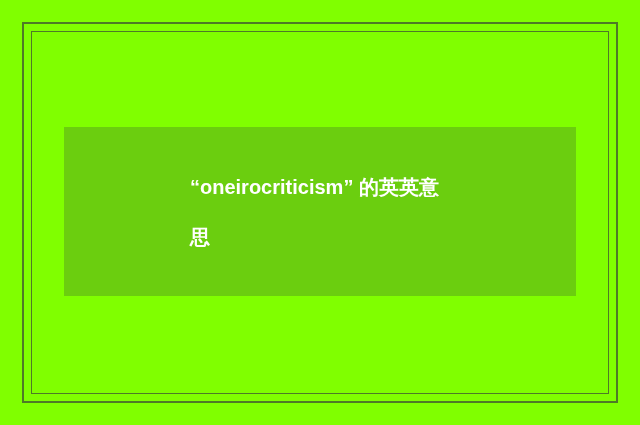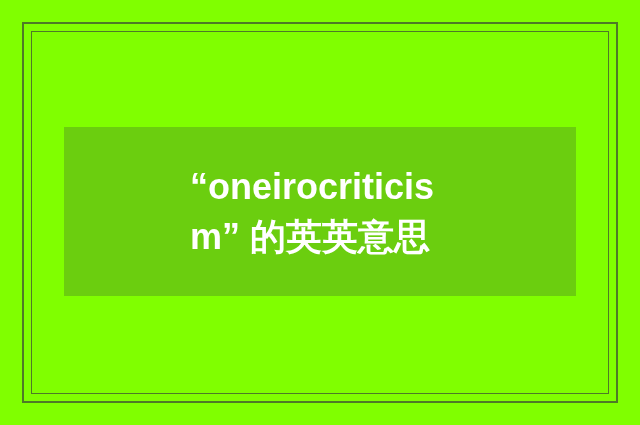--- a/index.html
+++ b/index.html
@@ -58,21 +58,21 @@
     align-items: center;
     justify-content: center;
   }
 
   .headline {
     width: 260px;
     margin: 0;
     color: #ffffff;
     font-family: "Liberation Sans", "DejaVu Sans", sans-serif;
     font-weight: bold;
-    font-size: 36px;
+    font-size: 20px;
     line-height: 50px;
     text-align: left;
     letter-spacing: 0px;
     white-space: pre-wrap;
     word-break: break-all;
   }
 </style>
 </head>
 <body>
 

